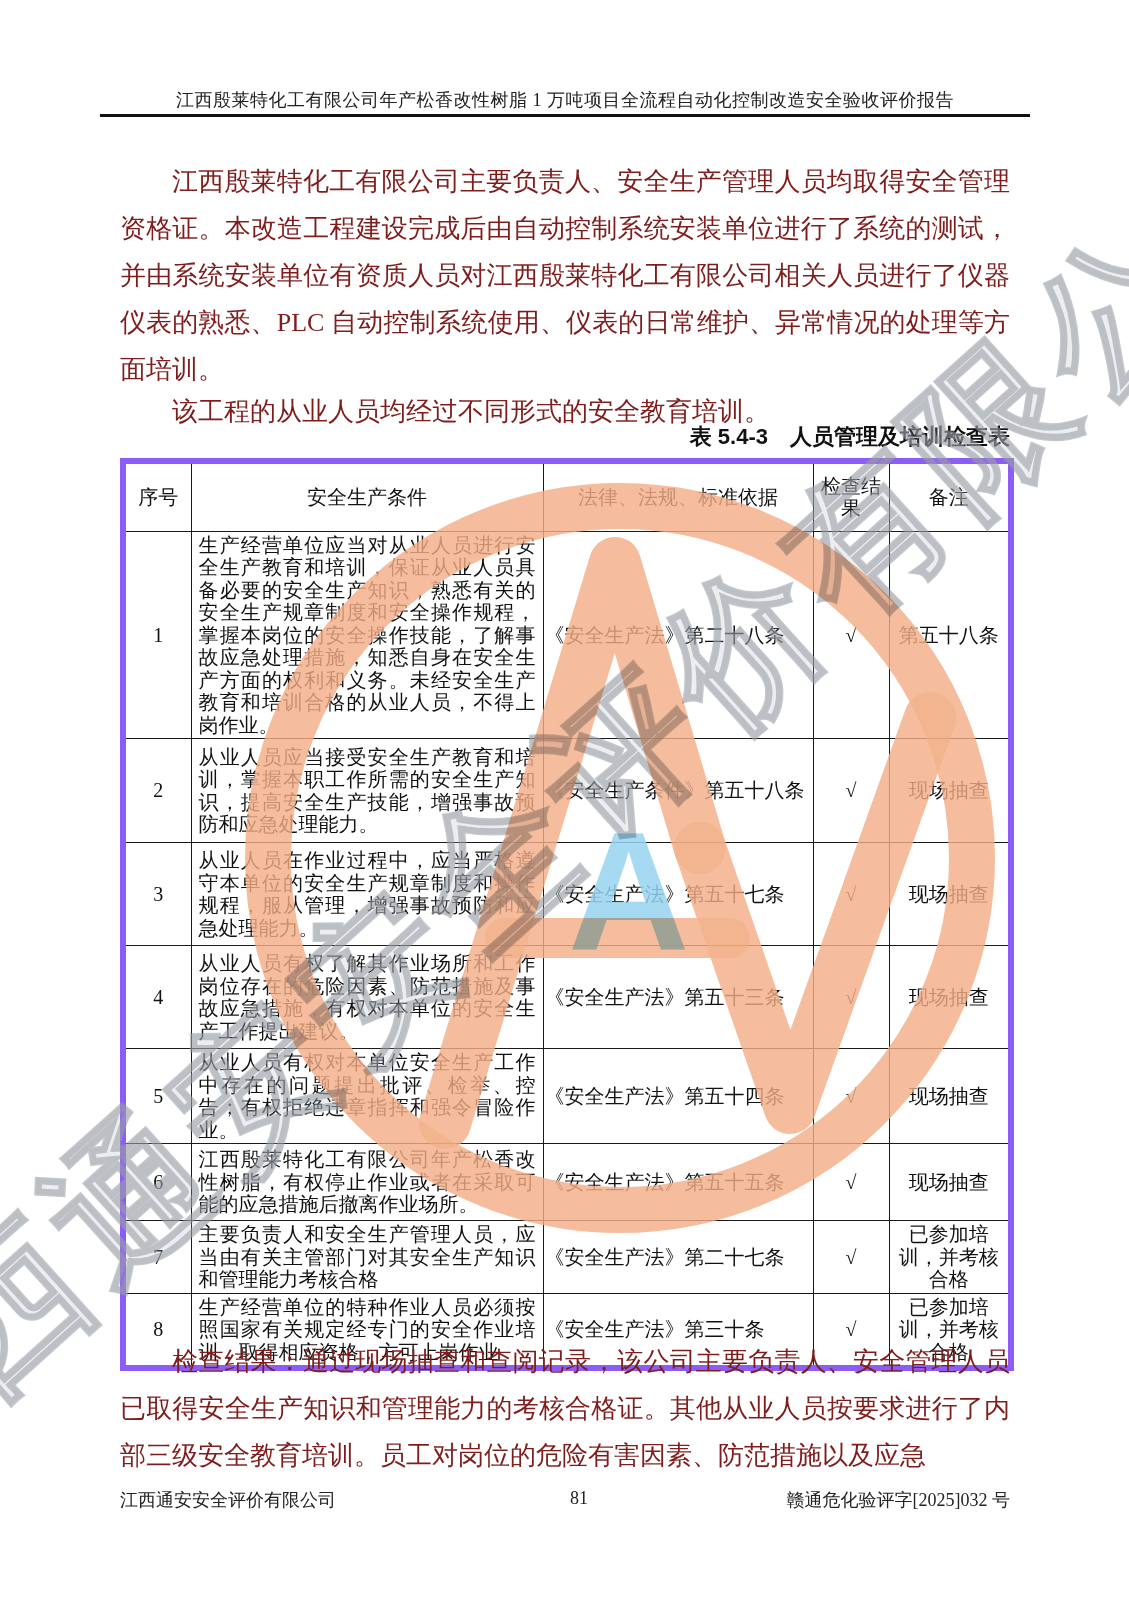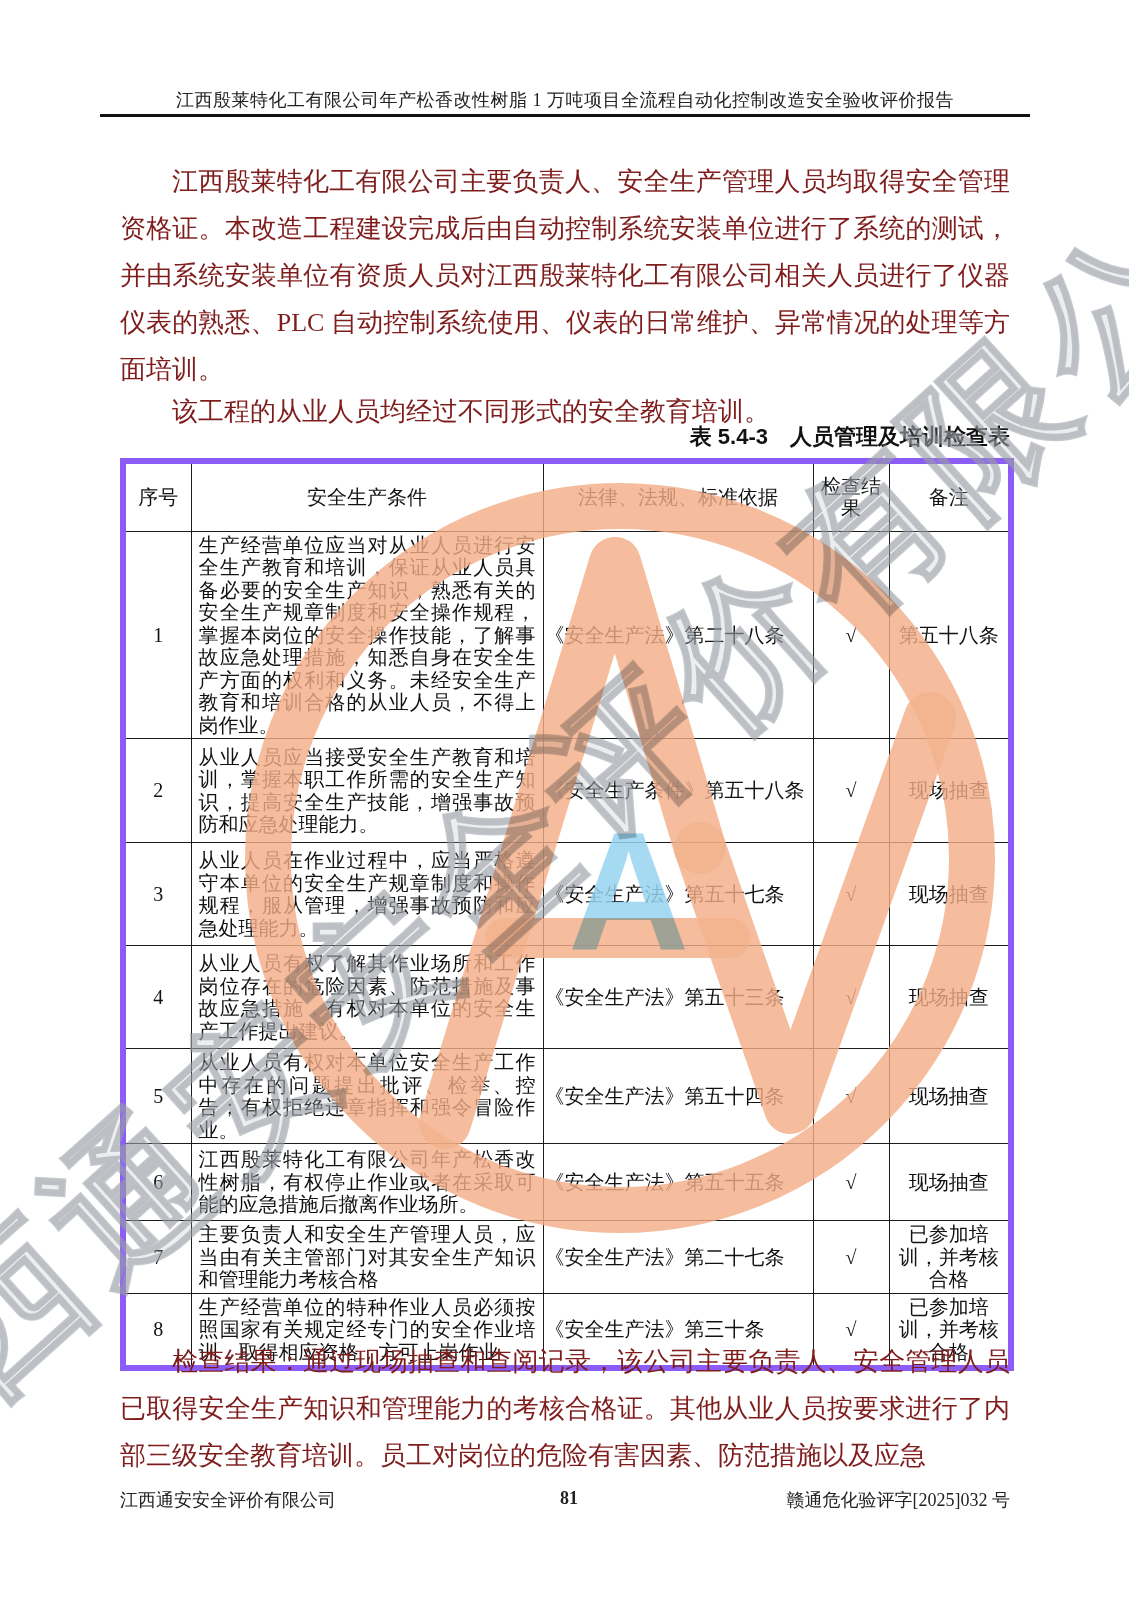--- a/index.html
+++ b/index.html
@@ -33,21 +33,21 @@
   .r5{height:75px;}  .r6{height:77px;}  .r7{height:67px;}  .r8{height:69px;}
   td.c-no{text-align:center;vertical-align:middle;font-size:20px;}
   td.c-cond{padding:2px 7px;vertical-align:middle;margin-left:8px;}
   td.c-cond div{text-align:justify;}
   td.c-basis{vertical-align:middle;font-size:21px;}
   td.c-result{text-align:center;vertical-align:middle;font-size:20px;}
   td.c-remark{text-align:center;vertical-align:middle;padding:0 6px;}
   
   .footer{position:absolute;left:120px;top:1488px;width:890px;font-size:18px;color:#222;}
   .f-left{position:absolute;left:0;top:0;}
-  .f-page{position:absolute;left:4px;width:100%;text-align:center;top:0;font-weight:bold;}
+  .f-page{position:absolute;left:14px;width:100%;text-align:center;top:0;}
   .f-right{position:absolute;right:0;top:0;}
   
   .wm{position:absolute;inset:0;z-index:2;pointer-events:none;}
   .wm *{pointer-events:none;}
   .wm-gray{
     position:absolute;left:565px;top:810px;white-space:nowrap;
     transform:translate(-50%,-50%) rotate(-42deg);
     font-family:"Liberation Sans","DejaVu Sans",sans-serif;
     font-size:155px;letter-spacing:10px;font-weight:bold;
     color:rgba(168,172,178,0.22);

